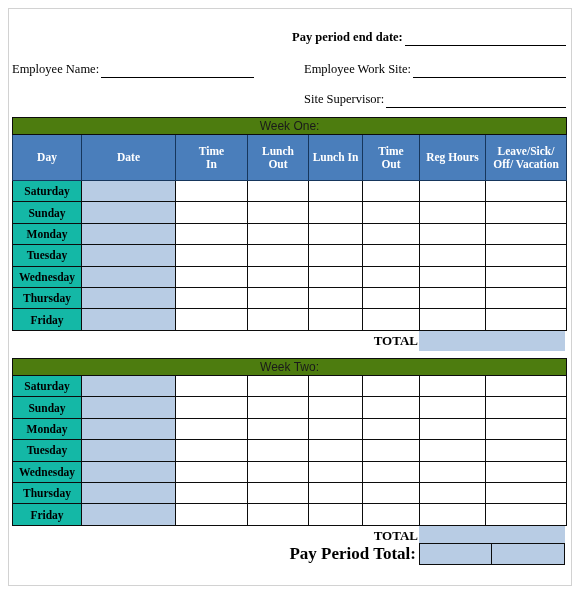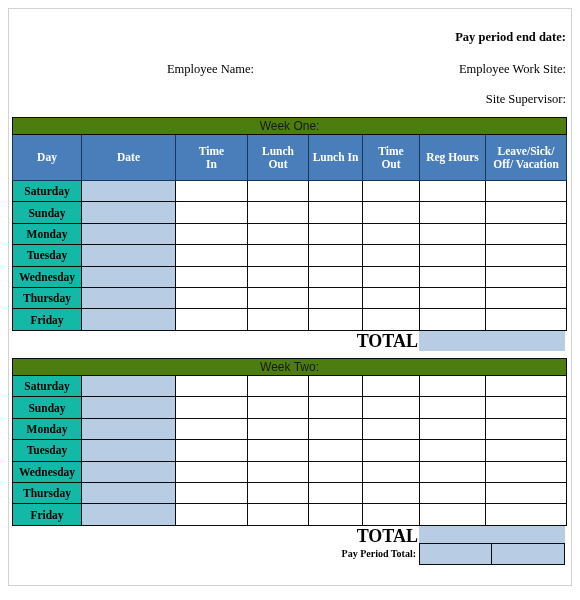--- a/index.html
+++ b/index.html
@@ -24,23 +24,22 @@
     border: 1px solid #d2d2d2;
     pointer-events: none;
   }
   .field-row {
     display: flex;
     align-items: flex-end;
     margin-bottom: 0;
   }
   .field {
     display: flex;
-    align-items: flex-end;
+    align-items: center;
     white-space: nowrap;
-    flex-direction: column;
   }
   .field-label {
     font-size: 12.5px;
     color: #000;
     line-height: 15px;
     padding-bottom: 1px;
   }
   .field-label.bold { font-weight: bold; }
   .rule {
     flex: 1 1 auto;
@@ -122,21 +121,21 @@
     position: relative;
     width: 554px;
     height: 20px;
   }
   .total-label {
     position: absolute;
     right: 148px;
     top: 0;
     height: 20px;
     line-height: 20px;
-    font-size: 18px;
+    font-size: 13px;
     font-weight: bold;
     color: #000;
     font-family: "Liberation Serif", "DejaVu Serif", serif;
     text-align: right;
     white-space: nowrap;
   }
   .total-box {
     position: absolute;
     right: 1px;
     top: 0;
@@ -150,21 +149,21 @@
     position: absolute;
     left: 12px;
     top: 543px;
     width: 554px;
     height: 22px;
   }
   #pp-total-row .pp-label {
     position: absolute;
     right: 150px; top: 0;
     height: 22px; line-height: 22px;
-    font-size: 10px; font-weight: bold; color: #000;
+    font-size: 17px; font-weight: bold; color: #000;
     white-space: nowrap;
   }
   #pp-total-row .pp-boxes {
     position: absolute;
     right: 1px; top: 0;
     width: 146px; height: 22px;
     display: flex;
     border: 1.6px solid #0c0c0c;
   }
   #pp-total-row .pp-box {

